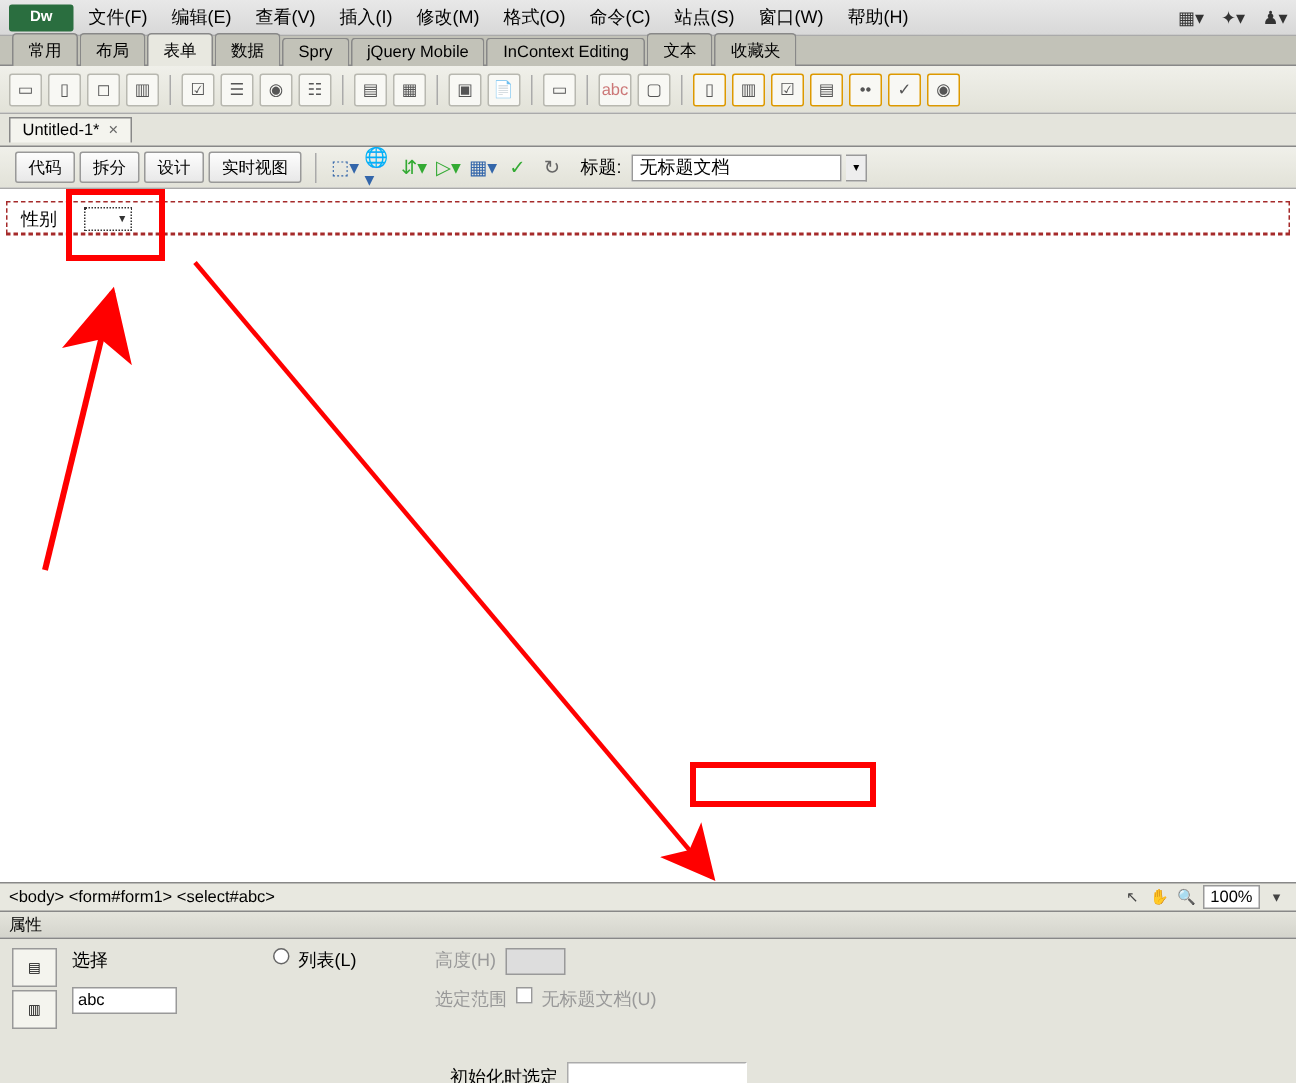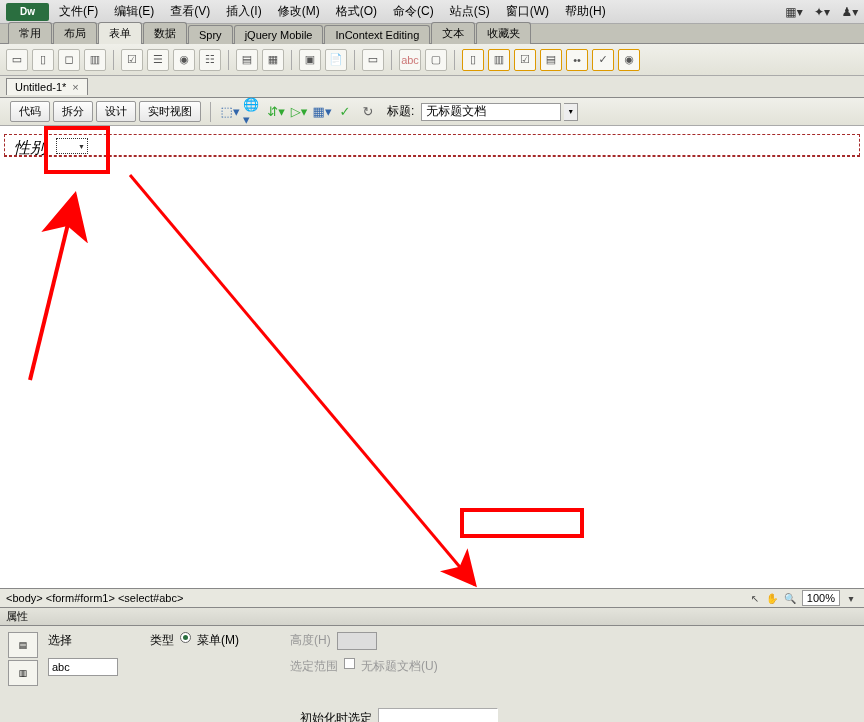--- a/index.html
+++ b/index.html
@@ -33,21 +33,21 @@
 .view-sep { width: 1px; height: 20px; background: #aaa; margin: 0 6px; }
 .vt-icon { width: 20px; height: 20px; display: inline-flex; align-items: center; justify-content: center; font-size: 13px; }
 .title-label { margin-left: 6px; font-size: 12px; }
 .title-input { width: 140px; height: 18px; border: 1px solid #999; padding: 0 4px; font-size: 12px; margin-left: 4px; }
 .title-drop { width: 14px; height: 18px; border: 1px solid #999; border-left: none; background: #eee; display: inline-flex; align-items: center; justify-content: center; font-size: 8px; }
 
 
 .canvas { position: relative; height: 462px; background: #fff; }
 .form-outline { position: absolute; left: 4px; right: 4px; top: 8px; height: 22px; border: 1px dashed #a52a2a; }
 .form-outline2 { position: absolute; left: 4px; right: 4px; top: 30px; height: 0; border-top: 1px dashed #a52a2a; }
-.field-label { position: absolute; left: 14px; top: 12px; font-size: 16px; font-style: italic; }
+.field-label { position: absolute; left: 14px; top: 12px; font-size: 12px; }
 .tiny-dropdown { position: absolute; left: 56px; top: 12px; width: 32px; height: 16px; border: 1px dotted #333; background: #fff; display: flex; align-items: center; justify-content: flex-end; padding-right: 2px; }
 .tiny-dropdown::after { content: "▼"; font-size: 7px; color: #333; }
 .red-box1 { position: absolute; left: 44px; top: 0px; width: 66px; height: 48px; border: 4px solid #f00; }
 .red-box2 { position: absolute; left: 460px; top: 508px; width: 124px; height: 30px; border: 4px solid #f00; pointer-events: none; z-index: 20; }
 
 
 svg.overlay { position: absolute; left: 0; top: 0; width: 864px; height: 722px; pointer-events: none; z-index: 15; }
 
 
 .tag-bar { height: 20px; background: #e8e8e0; border-top: 1px solid #888; border-bottom: 1px solid #888; display: flex; align-items: center; padding: 0 6px; font-family: "Courier New", monospace; font-size: 11px; }
@@ -191,23 +191,23 @@
   <div class="props-col" style="width:92px">
     <div class="props-row">
         <span>选择</span>
       </div>
     <div class="props-row">
         <input class="small-input" value="abc" style="">
       </div>
   </div>
   <div class="props-col" style="width:130px">
     <div class="props-row">
-      <span>类型</span>
-      <span class="radio checked"></span>
-      <span>菜单(M)</span>
+      <span style="width:26px"></span>
+      <span class="radio"></span>
+      <span>列表(L)</span>
     </div>
   </div>
   <div class="props-col" style="width:150px">
     <div class="props-row disabled">
       <span>高度(H)</span>
       <input class="small-input" style="width: 40px; background: rgb(221, 221, 221);" disabled="">
     </div>
     <div class="props-row disabled">
       <span>选定范围</span>
       <span class="checkbox"></span>

